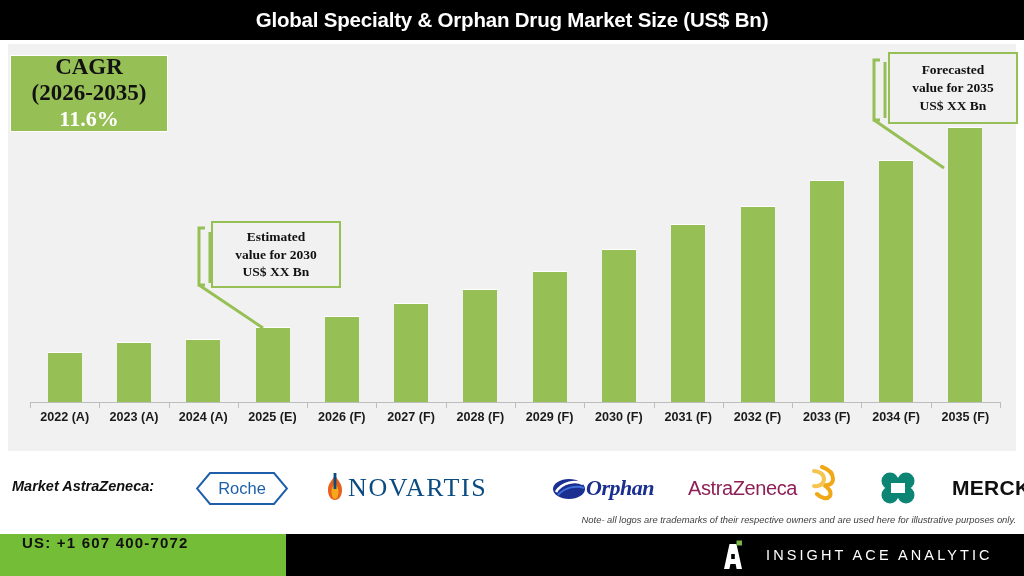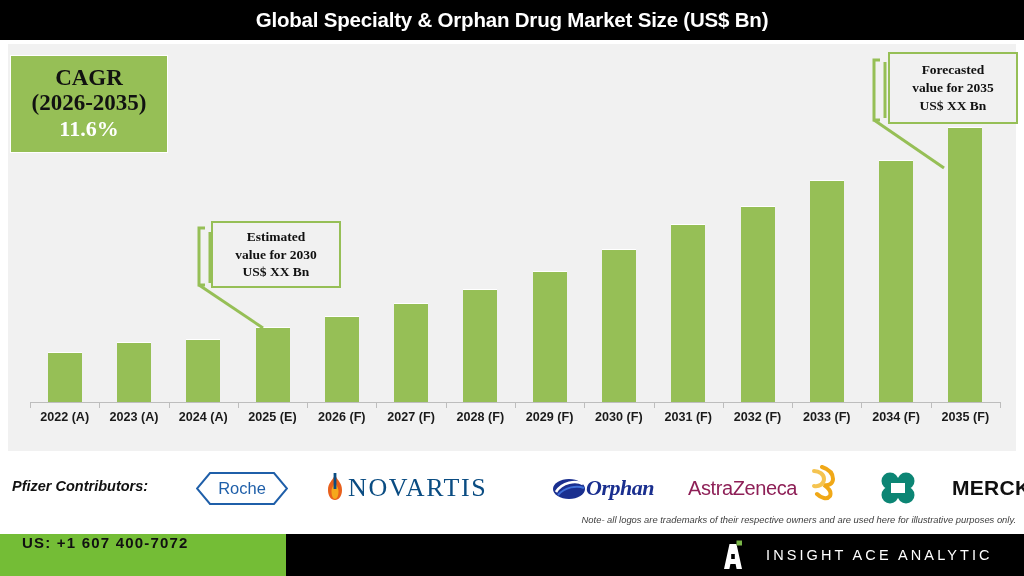--- a/index.html
+++ b/index.html
@@ -52,21 +52,21 @@
     position: absolute; left: 0; top: 366px; width: 1008px; height: 30px;
   }
   .xlabel {
     position: absolute; top: 0; text-align: center;
     font-size: 12.6px; font-weight: bold; color: #1a1a1a;
     font-family: "Liberation Sans", sans-serif; white-space: nowrap;
   }
 
   
   .cagr-box {
-    position: absolute; left: 10px; top: 55px; width: 158px; height: 98px;
+    position: absolute; left: 10px; top: 55px; width: 158px; height: 77px;
     background: #96bf56; border: 1px solid #ffffff;
     display: flex; flex-direction: column; align-items: center; justify-content: center;
     font-family: "Liberation Serif", serif;
   }
   .cagr-line1 { font-size: 23px; font-weight: bold; color: #111111; line-height: 1.08; }
   .cagr-line2 { font-size: 23px; font-weight: bold; color: #111111; line-height: 1.12; }
   .cagr-value { font-size: 22px; font-weight: bold; color: #ffffff; line-height: 1.2; }
 
   
   .callout {
@@ -249,21 +249,21 @@
     <div class="cl">US$ XX Bn</div>
   </div>
 
   <div class="callout callout-2035">
     <div class="cl">Forecasted</div>
     <div class="cl">value for 2035</div>
     <div class="cl">US$ XX Bn</div>
   </div>
 
   <div class="contrib">
-    <div class="contrib-label">Pfizer Contributors:</div>
+    <div class="contrib-label">Market AstraZeneca:</div>
 
     <div class="logo logo-roche">
       <div class="roche-hex">
         <svg width="92" height="33" viewBox="0 0 92 33">
           <polygon points="14,1 78,1 91,16.5 78,32 14,32 1,16.5" fill="#ffffff" stroke="#1f5fa9" stroke-width="2"></polygon>
         </svg>
         <div class="roche-text">Roche</div>
       </div>
     </div>
 

